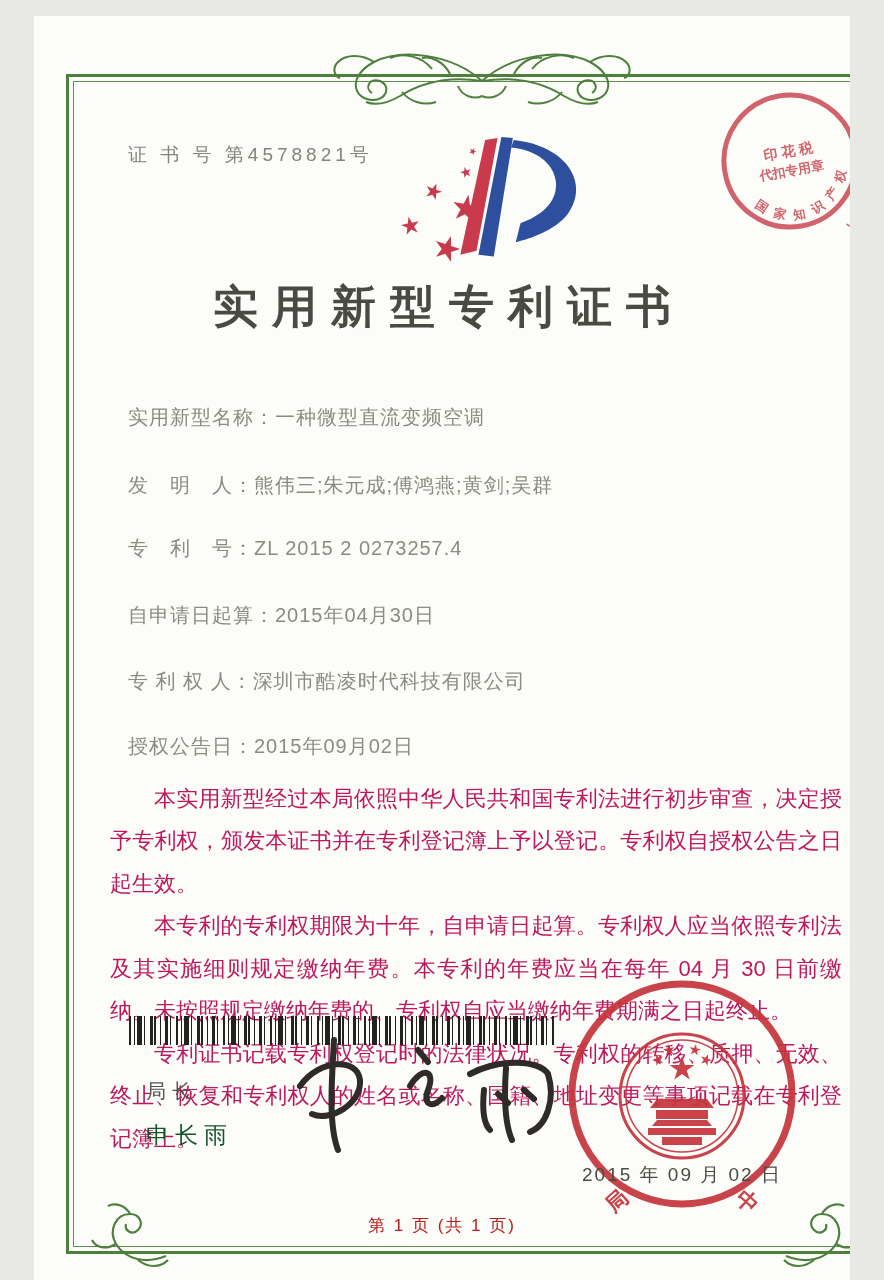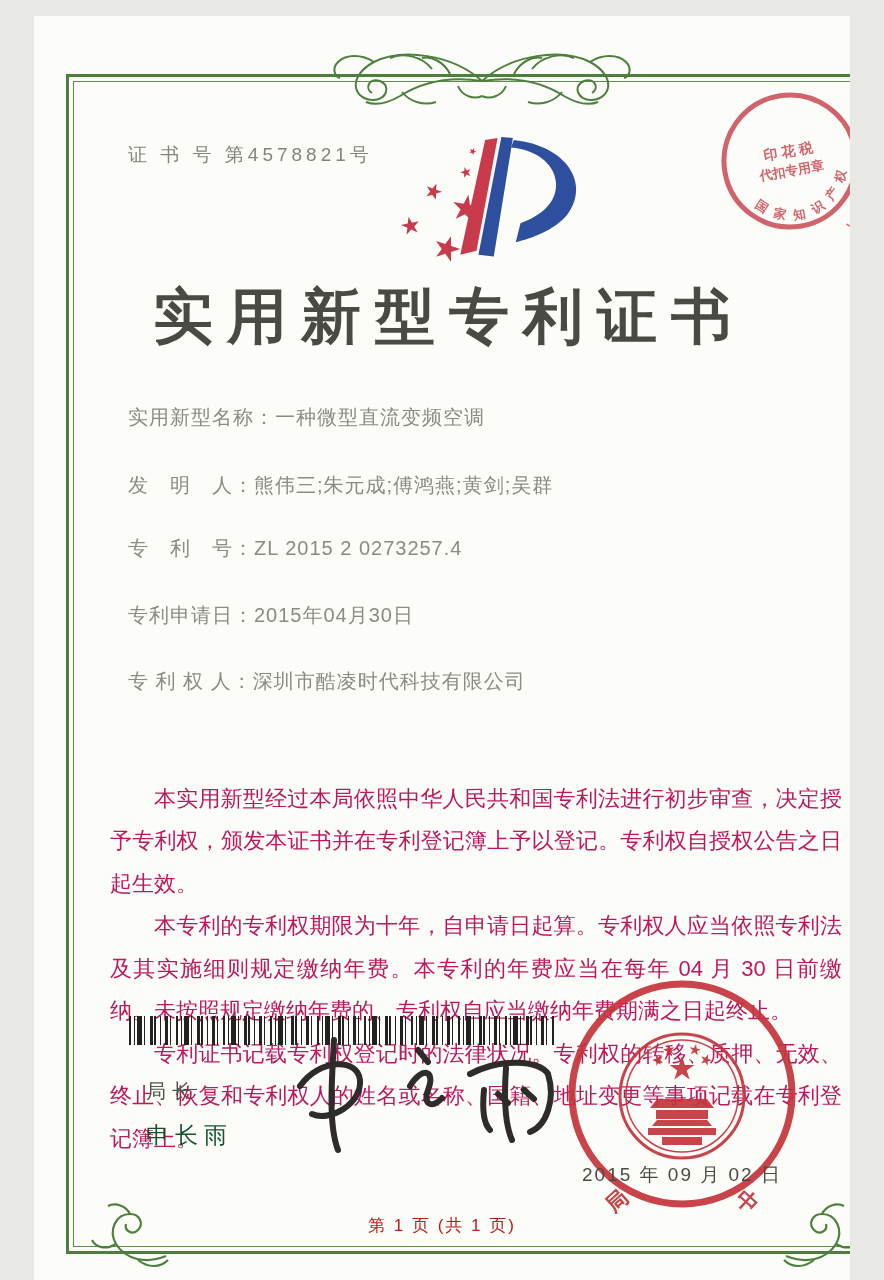--- a/index.html
+++ b/index.html
@@ -20,21 +20,21 @@
   .ornament{position:absolute;pointer-events:none;}
   
   .cert-no{
     position:absolute;left:94px;top:126px;
     font-size:19px;letter-spacing:4px;color:#84847c;
   }
   .logo{position:absolute;left:344px;top:114px;}
   .tax-stamp{position:absolute;left:681px;top:70px;transform:rotate(-10deg);opacity:.88;}
   .title{
     position:absolute;left:0;top:261px;width:100%;
-    text-align:center;font-size:60px;font-weight:bold;color:#4a4a44;
+    text-align:center;font-size:45px;font-weight:bold;color:#4a4a44;
     letter-spacing:14px;text-indent:14px;
   }
   
   .field{
     position:absolute;left:94px;width:700px;
     font-size:20px;color:#8b8b82;letter-spacing:1px;white-space:nowrap;
   }
   .f0{top:388px}.f1{top:456px}.f2:{}.f2{top:519px}.f3{top:586px}.f4{top:652px}.f5{top:717px}
   
   .body-text{
@@ -133,22 +133,23 @@
     </text>
     <text x="75" y="70" text-anchor="middle" font-size="14" fill="#cb4f58" font-weight="bold">印 花 税</text>
     <text x="75" y="89" text-anchor="middle" font-size="13" fill="#cb4f58" font-weight="bold">代扣专用章</text>
   </svg>
 
   <div class="title">实用新型专利证书</div>
 
   <div class="field f0"><span>实用新型名称</span>：<span>一种微型直流变频空调</span></div>
   <div class="field f1"><span>发　明　人</span>：<span>熊伟三;朱元成;傅鸿燕;黄剑;吴群</span></div>
   <div class="field f2"><span>专　利　号</span>：<span>ZL 2015 2 0273257.4</span></div>
-  <div class="field f3"><span>专利申请日</span>：<span>2015年04月30日</span></div>
+  <div class="field f3"><span>自申请日起算</span>：<span>2015年04月30日</span></div>
   <div class="field f4"><span>专 利 权 人</span>：<span>深圳市酷凌时代科技有限公司</span></div>
+  <div class="field f5"><span>授权公告日</span>：<span>2015年09月02日</span></div>
 
   <div class="body-text">
     <p>本实用新型经过本局依照中华人民共和国专利法进行初步审查，决定授予专利权，颁发本证书并在专利登记簿上予以登记。专利权自授权公告之日起生效。</p>
     <p>本专利的专利权期限为十年，自申请日起算。专利权人应当依照专利法及其实施细则规定缴纳年费。本专利的年费应当在每年 04 月 30 日前缴纳。未按照规定缴纳年费的、专利权自应当缴纳年费期满之日起终止。</p>
     <p>专利证书记载专利权登记时的法律状况。专利权的转移、质押、无效、终止、恢复和专利权人的姓名或名称、国籍、地址变更等事项记载在专利登记簿上。</p>
   </div>
 
   <div class="barcode"></div>
 
   <div class="director-title">局长</div>

